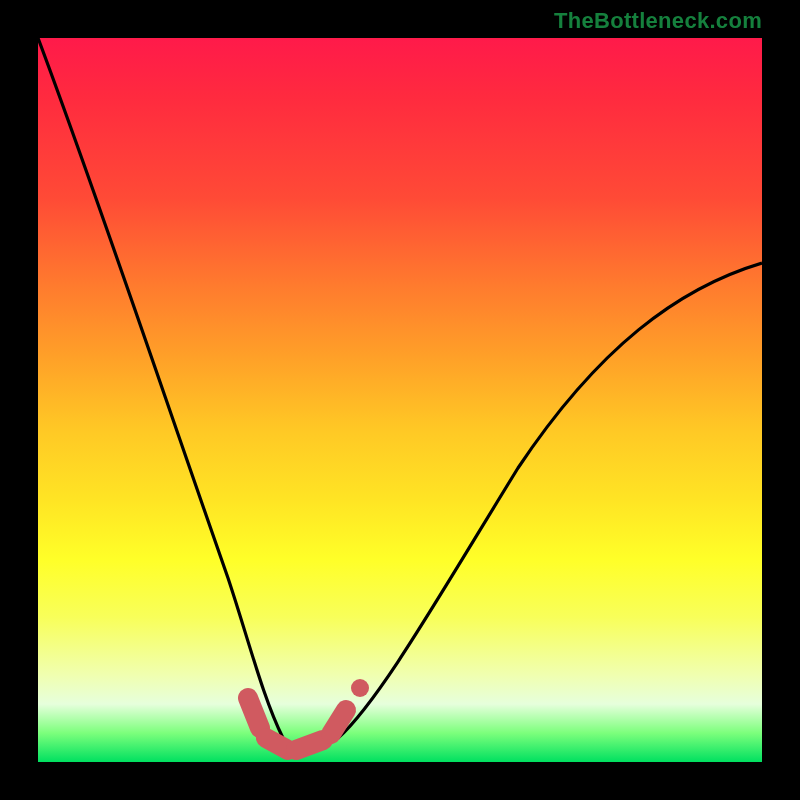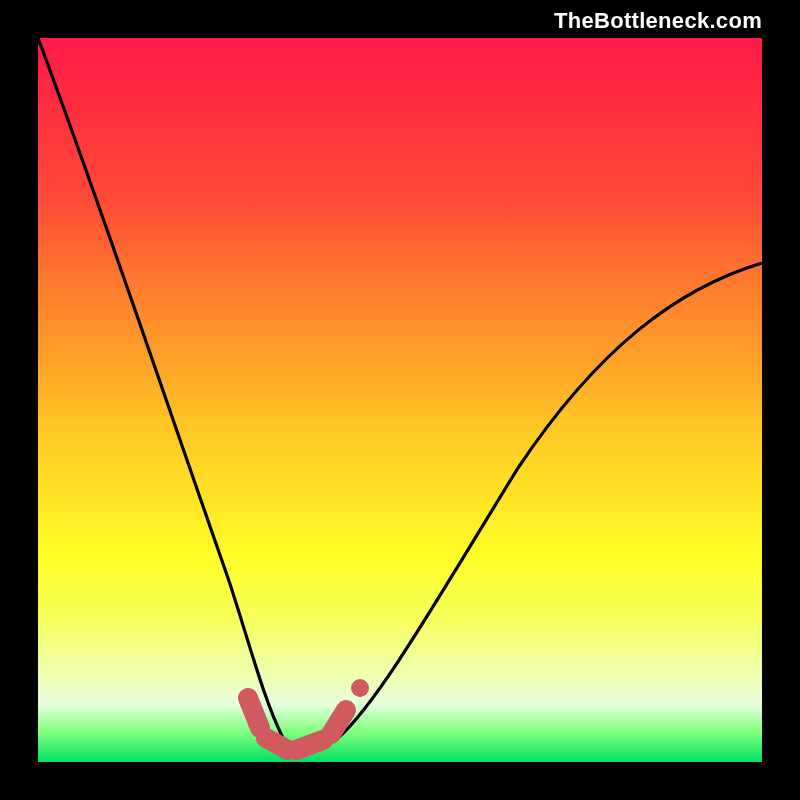--- a/index.html
+++ b/index.html
@@ -19,21 +19,21 @@
       #f8ff5a 80%,
       #f0ffb0 88%,
       #e6ffdc 92%,
       #7cff7c 96%,
       #00e060 100%);
   }
   .source{
     position:absolute;
     top:10px;right:38px;
     font:600 22px/1 Arial,Helvetica,sans-serif;
-    color:#ffffff;
+    color:#15803d;
     letter-spacing:.3px;
   }
   svg.curve{position:absolute;inset:0;width:100%;height:100%;}
 </style>
 </head>
 <body>
 
 <div class="frame">
 
   <div class="source">TheBottleneck.com</div>

